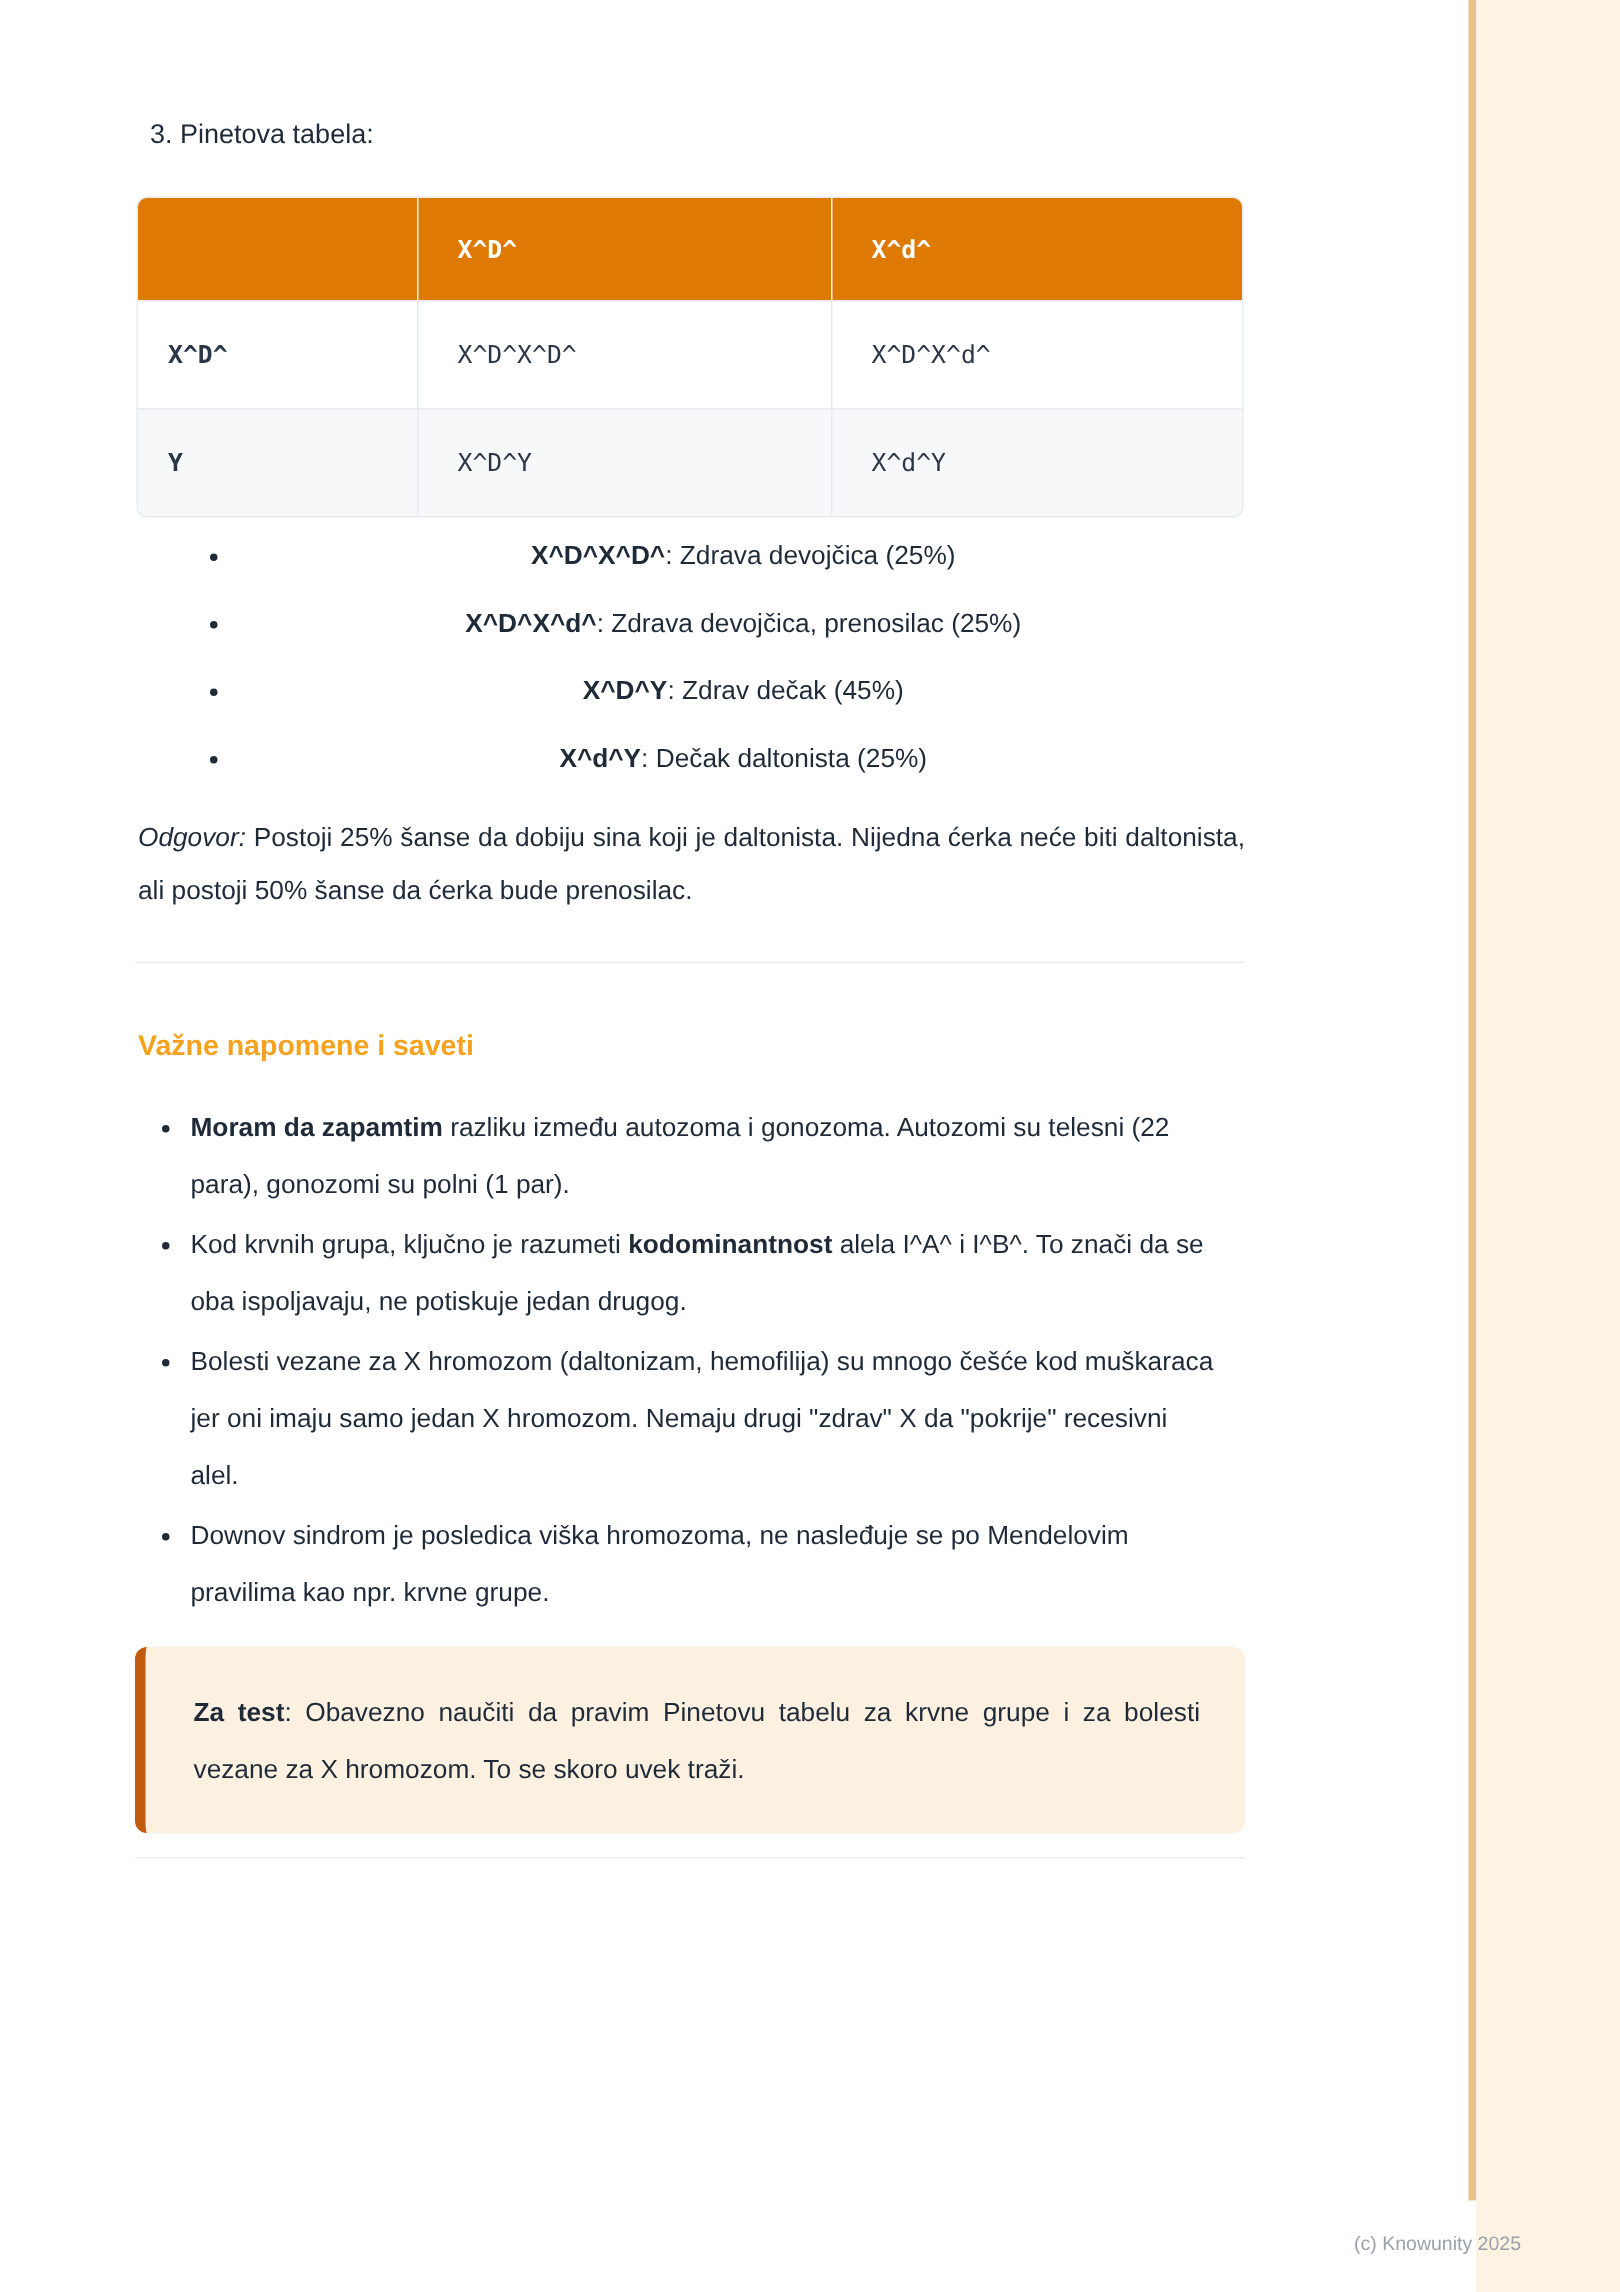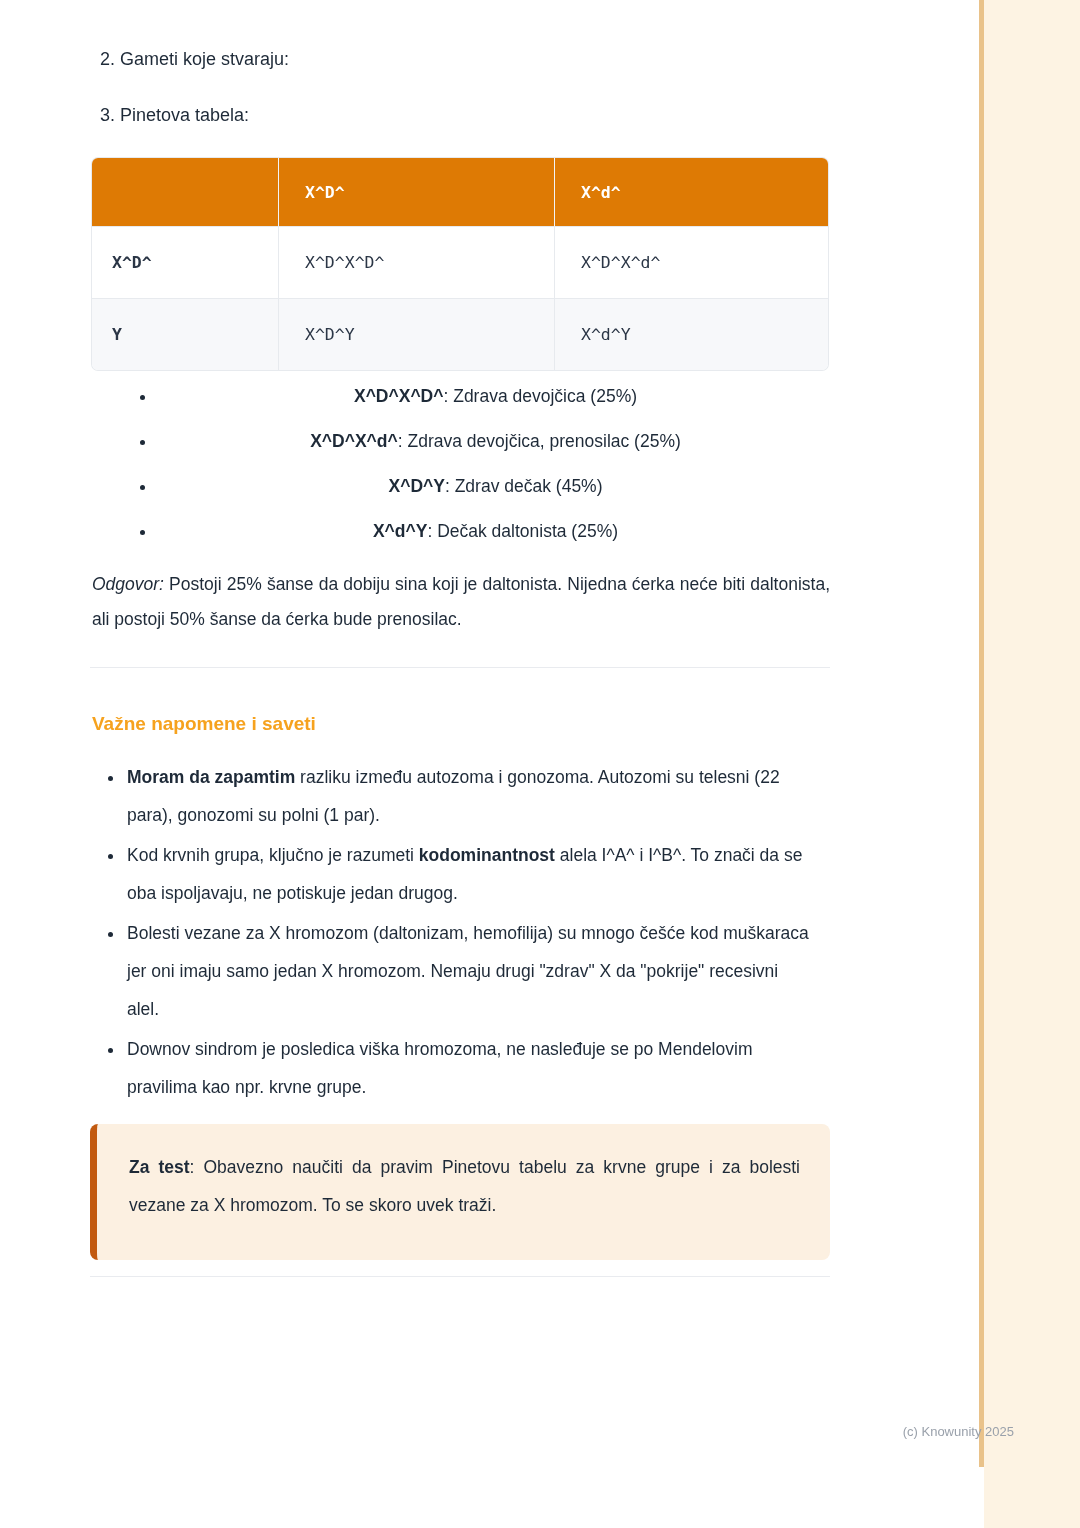--- a/index.html
+++ b/index.html
@@ -66,39 +66,38 @@
   }
 
   ul.notes { list-style:disc; margin:16px 16px 0 35px; }
   ul.notes li { font-size:17.5px; line-height:38px; margin-bottom:2px; padding-left:2px; }
 
   .callout {
     margin:18px 0 0 0;
     background:var(--callout-bg,#fcf0e1);
     border-left:7px solid var(--callout-border,#c25a10);
     border-radius:8px;
-    padding:24px 30px 36px 32px;
+    padding:24px 30px 24px 32px;
     font-size:17.5px; line-height:38px; text-align:justify;
   }
 
   .footer-note {
-    position:absolute; top:1424px; right:66px;
+    position:absolute; top:1488px; right:66px;
     font-size:13px; color:var(--muted,#9aa1ab); z-index:2;
   }
 </style>
 </head>
 <body>
 
 <div class="side-stripe">
   <div class="stripe-line"></div>
 </div>
 
 <div class="content">
 
-  <div class="num-label">2. Gameti koje stvaraju:</div>
 
 
   <div class="num-label mt-sec">3. Pinetova tabela:</div>
 
   <table class="punnett">
     <colgroup>
         <col style="width:186px">
         <col style="width:276px">
         <col>
       </colgroup>

